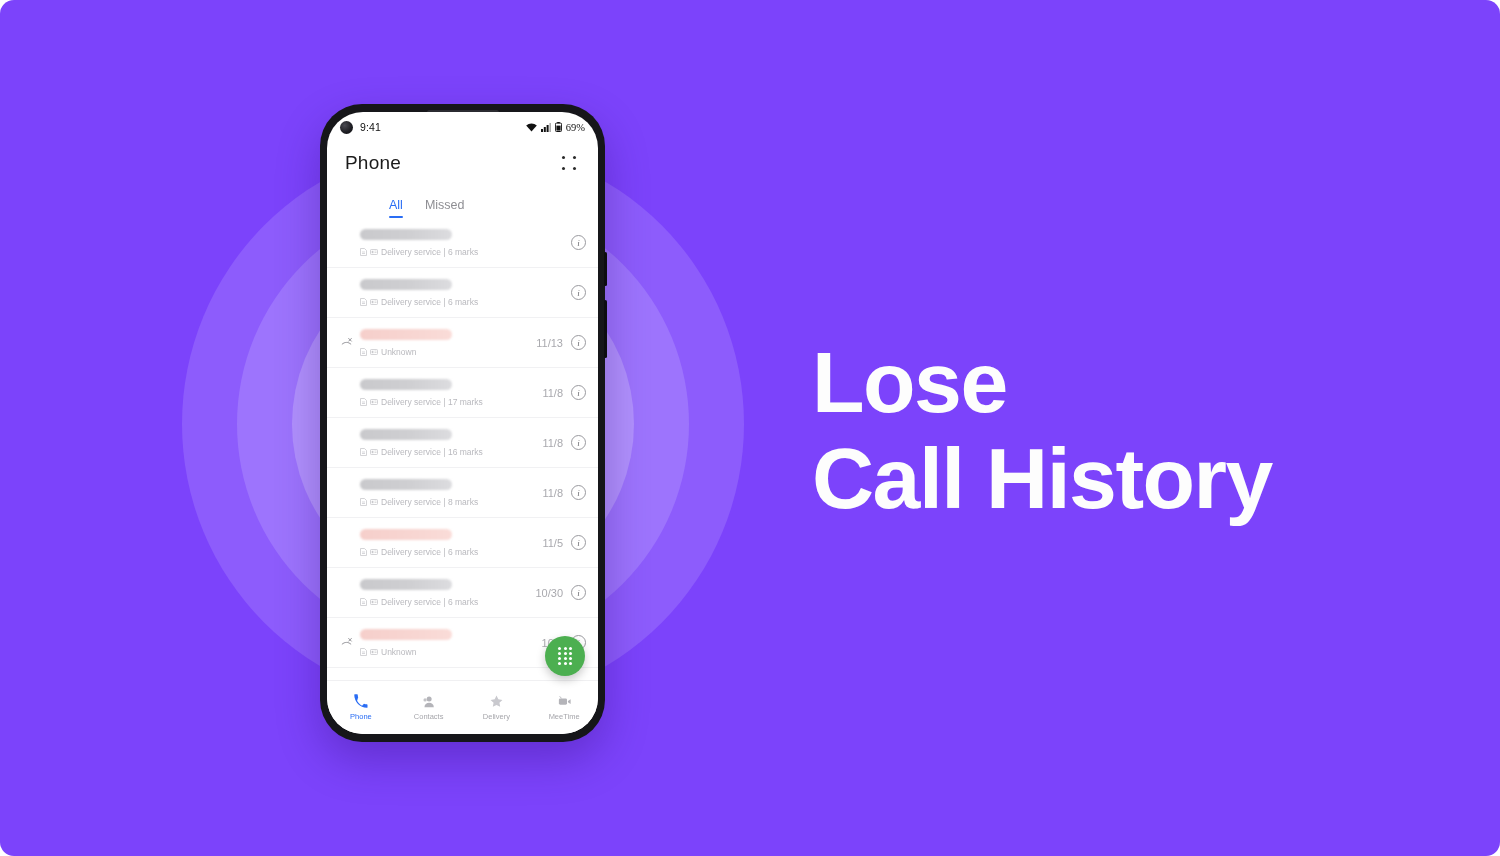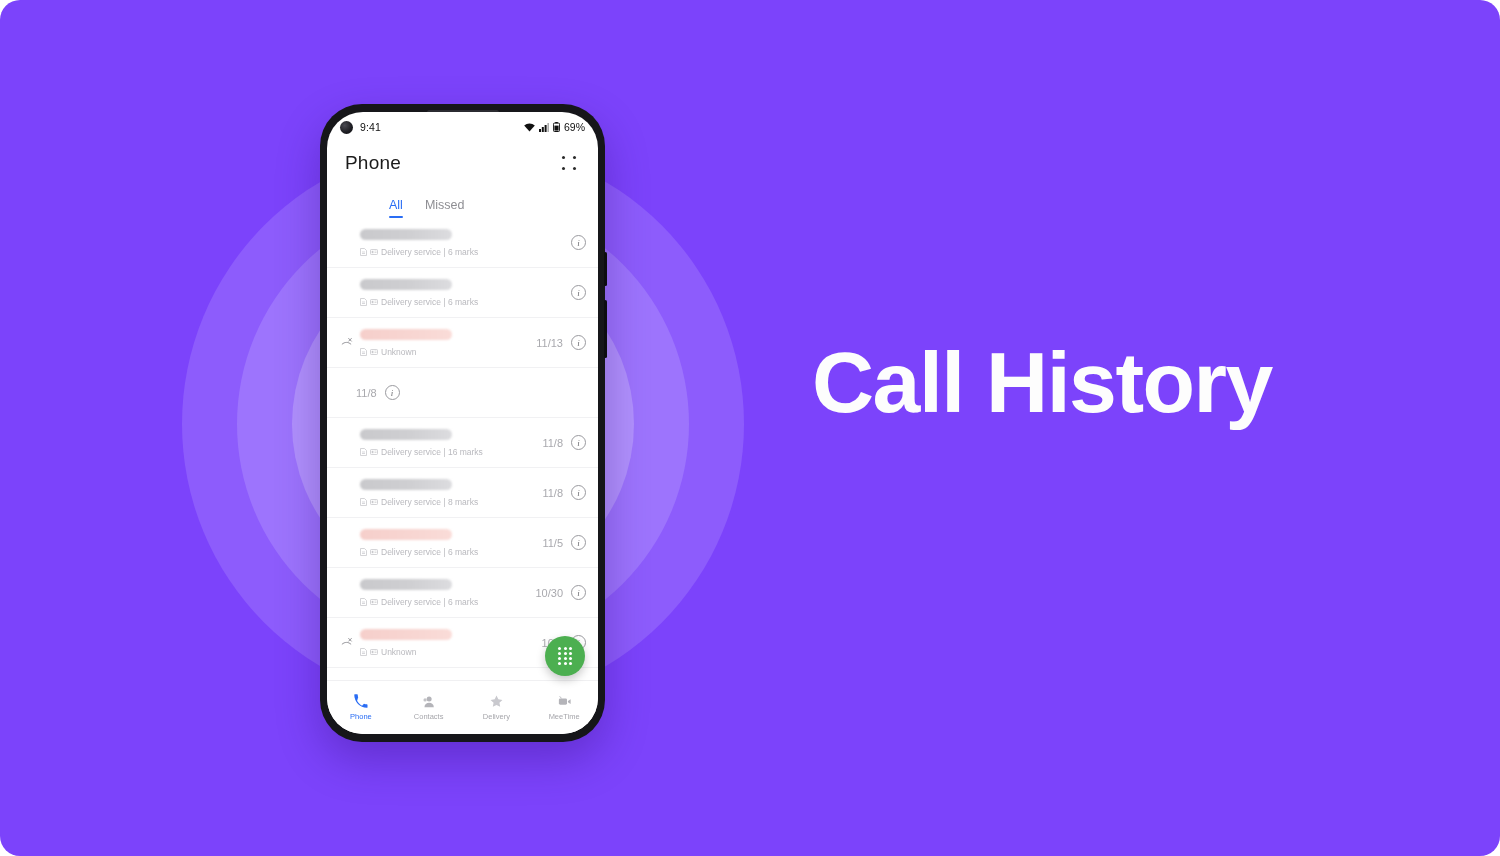--- a/index.html
+++ b/index.html
@@ -6,21 +6,21 @@
   html, body {
     width: 1500px; height: 856px;
     background: #ffffff;
     font-family: "Liberation Sans", sans-serif;
     overflow: hidden;
   }
   #stage {
     position: relative;
     width: 1500px; height: 856px;
     background: #7c43fb;
-    border-radius: 20px;
+    border-radius: 14px;
     overflow: hidden;
   }
 
   
   .ring {
     position: absolute;
     border-radius: 50%;
     left: 50%; top: 50%;
     transform: translate(-50%, -50%);
   }
@@ -76,20 +76,21 @@
     width: 13px; height: 13px;
     border-radius: 50%;
     background: radial-gradient(circle at 36% 34%, #4a4a52 0%, #1d1d22 58%, #0a0a0d 100%);
     margin-right: 7px;
   }
   #status-time { font-size: 10.5px; font-weight: 400; letter-spacing: .1px; }
   #status-right {
     margin-left: auto;
     display: flex; align-items: center; gap: 4px;
     font-size: 10.5px;
+    font-family: Liberation Serif, serif;
   }
   .stat-ico { display: block; }
 
   
   #app-bar {
     height: 42px;
     padding: 0 18px;
     display: flex; align-items: center;
   }
   #app-title { font-size: 19px; color: #1b1b1b; font-weight: 400; letter-spacing: .2px; }
@@ -362,20 +363,35 @@
                   <path d="M9 6h4M9 9h4" stroke="#bfbfc4" stroke-width="1.3"></path>
                 </svg>
                 <span>Unknown</span>
               </div>
             </div>
             <span class="call-date">11/13</span>
             <div class="info-btn">i</div>
           </div>
           <div class="call-row">
             <div class="call-type-ico"></div>
+            <div class="call-body">
+              <div class="name-pill gray"></div>
+              <div class="sub-line">
+                <svg class="mini-ico" width="7" height="8" viewBox="0 0 14 16">
+                  <path d="M1 1h8l4 4v10H1z" fill="none" stroke="#bfbfc4" stroke-width="1.6"></path>
+                  <path d="M4 8h6M4 11h6" stroke="#bfbfc4" stroke-width="1.4"></path>
+                </svg>
+                <svg class="mini-ico" width="8" height="8" viewBox="0 0 16 16">
+                  <rect x="1" y="3" width="14" height="10" rx="1.6" fill="none" stroke="#bfbfc4" stroke-width="1.6"></rect>
+                  <rect x="3.4" y="5.6" width="3.4" height="4.8" fill="#bfbfc4"></rect>
+                  <path d="M9 6h4M9 9h4" stroke="#bfbfc4" stroke-width="1.3"></path>
+                </svg>
+                <span>Delivery service | 17 marks</span>
+              </div>
+            </div>
             <span class="call-date">11/8</span>
             <div class="info-btn">i</div>
           </div>
           <div class="call-row">
             <div class="call-type-ico"></div>
             <div class="call-body">
               <div class="name-pill gray"></div>
               <div class="sub-line">
                 <svg class="mini-ico" width="7" height="8" viewBox="0 0 14 16">
                   <path d="M1 1h8l4 4v10H1z" fill="none" stroke="#bfbfc4" stroke-width="1.6"></path>
@@ -525,16 +541,17 @@
             <path d="M4.6 4.2a3.2 3.2 0 0 1 2.2 2.2" fill="none" stroke="#b4b4b9" stroke-width="1.4" stroke-linecap="round"></path>
           </svg>
           <span class="nav-label">MeeTime</span>
         </div>
       </div>
 
     </div>
   </div>
 
   <div id="headline">
+    <span id="headline-line1">Lose</span>
     <span id="headline-line2">Call History</span>
   </div>
 
 </div>
 
 </body></html>

